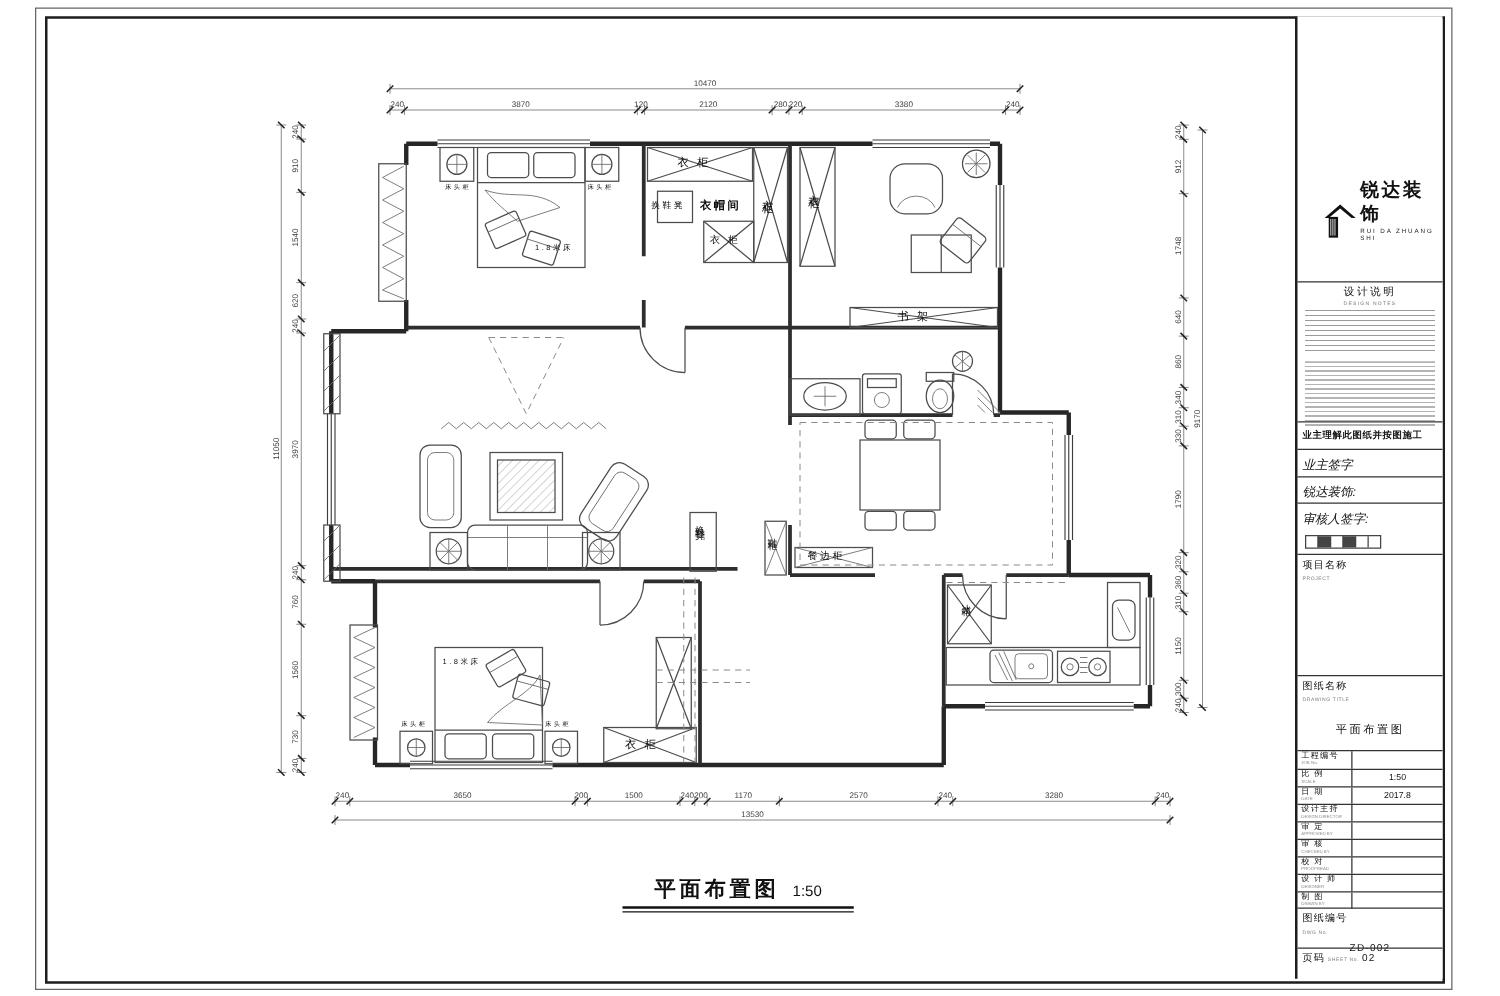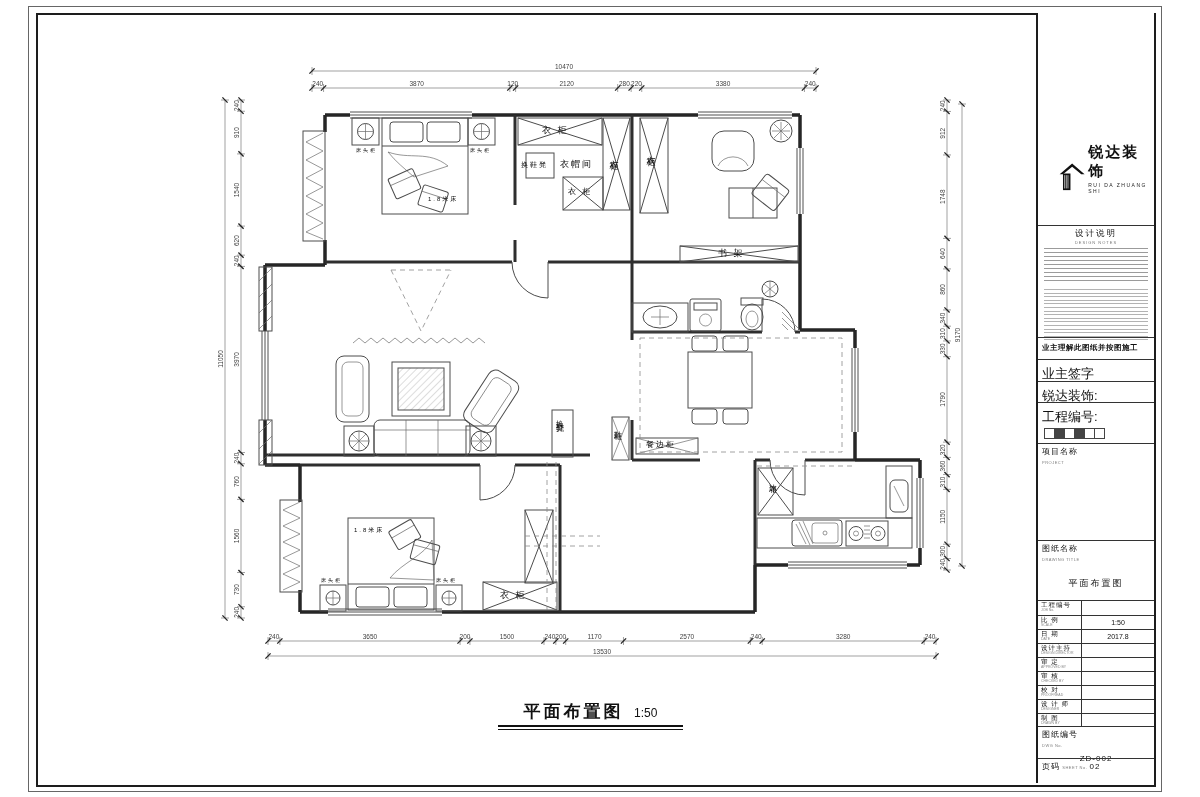--- a/index.html
+++ b/index.html
@@ -39,21 +39,21 @@
   .logo-text .zh{font-size:15px;font-weight:bold;letter-spacing:2px;font-family:"Liberation Serif",serif;}
   .logo-text .en{font-size:5px;color:#222;letter-spacing:1.5px;margin-top:1px;}
   #tb-notes{top:212px;height:112px;}
   #tb-notes .h{text-align:center;font-size:8.5px;letter-spacing:2px;}
   #tb-notes .he{text-align:center;font-size:4px;color:#777;letter-spacing:1px;margin-bottom:3px;}
   .simlines{margin:2px 2px 0 2px;background:repeating-linear-gradient(#9b9b9b 0 1px,transparent 1px 4px);}
   .simlines.zh{height:34px;}
   .simlines.en{height:52px;background:repeating-linear-gradient(#b3b3b3 0 1px,transparent 1px 3.6px);}
   #tb-owner{top:324px;height:22px;font-weight:bold;font-size:7.5px;letter-spacing:.5px;padding-top:5px;}
   #tb-sigs{top:346px;height:65px;border-top:1px solid #333;}
-  .tb-sig{height:21px;border-top:1px solid #333;padding:5px 0 0 4px;box-sizing:border-box;font-size:13px;}
+  .tb-sig{height:21px;border-top:1px solid #333;padding:5px 0 0 4px;box-sizing:border-box;font-size:10px;font-style:italic;}
   .tb-sig:first-child{border-top:none;}
   #tb-scale-strip{top:411px;height:19px;display:flex;align-items:center;justify-content:flex-start;padding-left:6px;}
   .sb{display:flex;border:1px solid #444;height:9px;}
   .sb i{display:block;width:9px;height:100%;border-left:1px solid #444;}
   .sb i:first-child{border-left:none;}
   .sb i.f{background:#444;}
   #tb-proj{top:430px;height:62px;}
   #tb-stage{top:492px;height:35px;}
   #tb-dwgt{top:527px;height:60px;}
   .lblzh{font-size:8px;letter-spacing:1px;}
@@ -456,21 +456,21 @@
         <text x="959.8" y="335" class="dn" transform="rotate(-90 959.8 335)">9170</text>
       </g>
   </svg>
 
   <div class="abs" id="plan-labels" style="left:0;top:0;width:1104px;height:797px;">
       <div class="plbl" style="left: 356px; top: 148px; font-size: 5px;">床头柜</div>
       <div class="plbl" style="left: 470px; top: 148px; font-size: 5px;">床头柜</div>
       <div class="plbl" style="left: 428px; top: 196px; font-size: 6px;">1.8米床</div>
       <div class="plbl" style="left: 542px; top: 126px; font-size: 9px;">衣 柜</div>
       <div class="plbl" style="left: 521px; top: 161px; font-size: 7px;">换鞋凳</div>
-      <div class="plbl" style="left: 560px; top: 160px; font-size: 9px;">衣帽间</div>
+      <div class="plbl" style="left: 560px; top: 160px; font-size: 9px; font-weight: bold;">衣帽间</div>
       <div class="plbl v" style="left: 609px; top: 152px; font-size: 9px;">衣柜</div>
       <div class="plbl" style="left: 568px; top: 188px; font-size: 8px;">衣 柜</div>
       <div class="plbl v" style="left: 646px; top: 148px; font-size: 9px;">衣柜</div>
       <div class="plbl" style="left: 718px; top: 249px; font-size: 9px;">书 架</div>
       <div class="plbl v" style="left: 555px; top: 414px; font-size: 8px;">换鞋凳</div>
       <div class="plbl v" style="left: 613px; top: 424px; font-size: 8px;">鞋柜</div>
       <div class="plbl" style="left: 646px; top: 441px; font-size: 8px;">餐边柜</div>
       <div class="plbl v" style="left: 768px; top: 477px; font-size: 8px;">冰箱</div>
       <div class="plbl" style="left: 354px; top: 527px; font-size: 6px;">1.8米床</div>
       <div class="plbl" style="left: 321px; top: 578px; font-size: 5px;">床头柜</div>
@@ -509,21 +509,21 @@
       <div class="simlines zh"></div>
       <div style="height:5px"></div>
       <div class="simlines en"></div>
     </div>
 
     <div class="cell" id="tb-owner">业主理解此图纸并按图施工</div>
 
     <div class="cell noline" id="tb-sigs" style="padding:0;">
         <div class="tb-sig">业主签字</div>
         <div class="tb-sig">锐达装饰:</div>
-        <div class="tb-sig">工程编号:</div>
+        <div class="tb-sig">审核人签字:</div>
       </div>
 
     <div class="cell noline" id="tb-scale-strip">
       <div class="sb">
           <i></i>
           <i class="f"></i>
           <i></i>
           <i class="f"></i>
           <i></i>
           <i></i>

